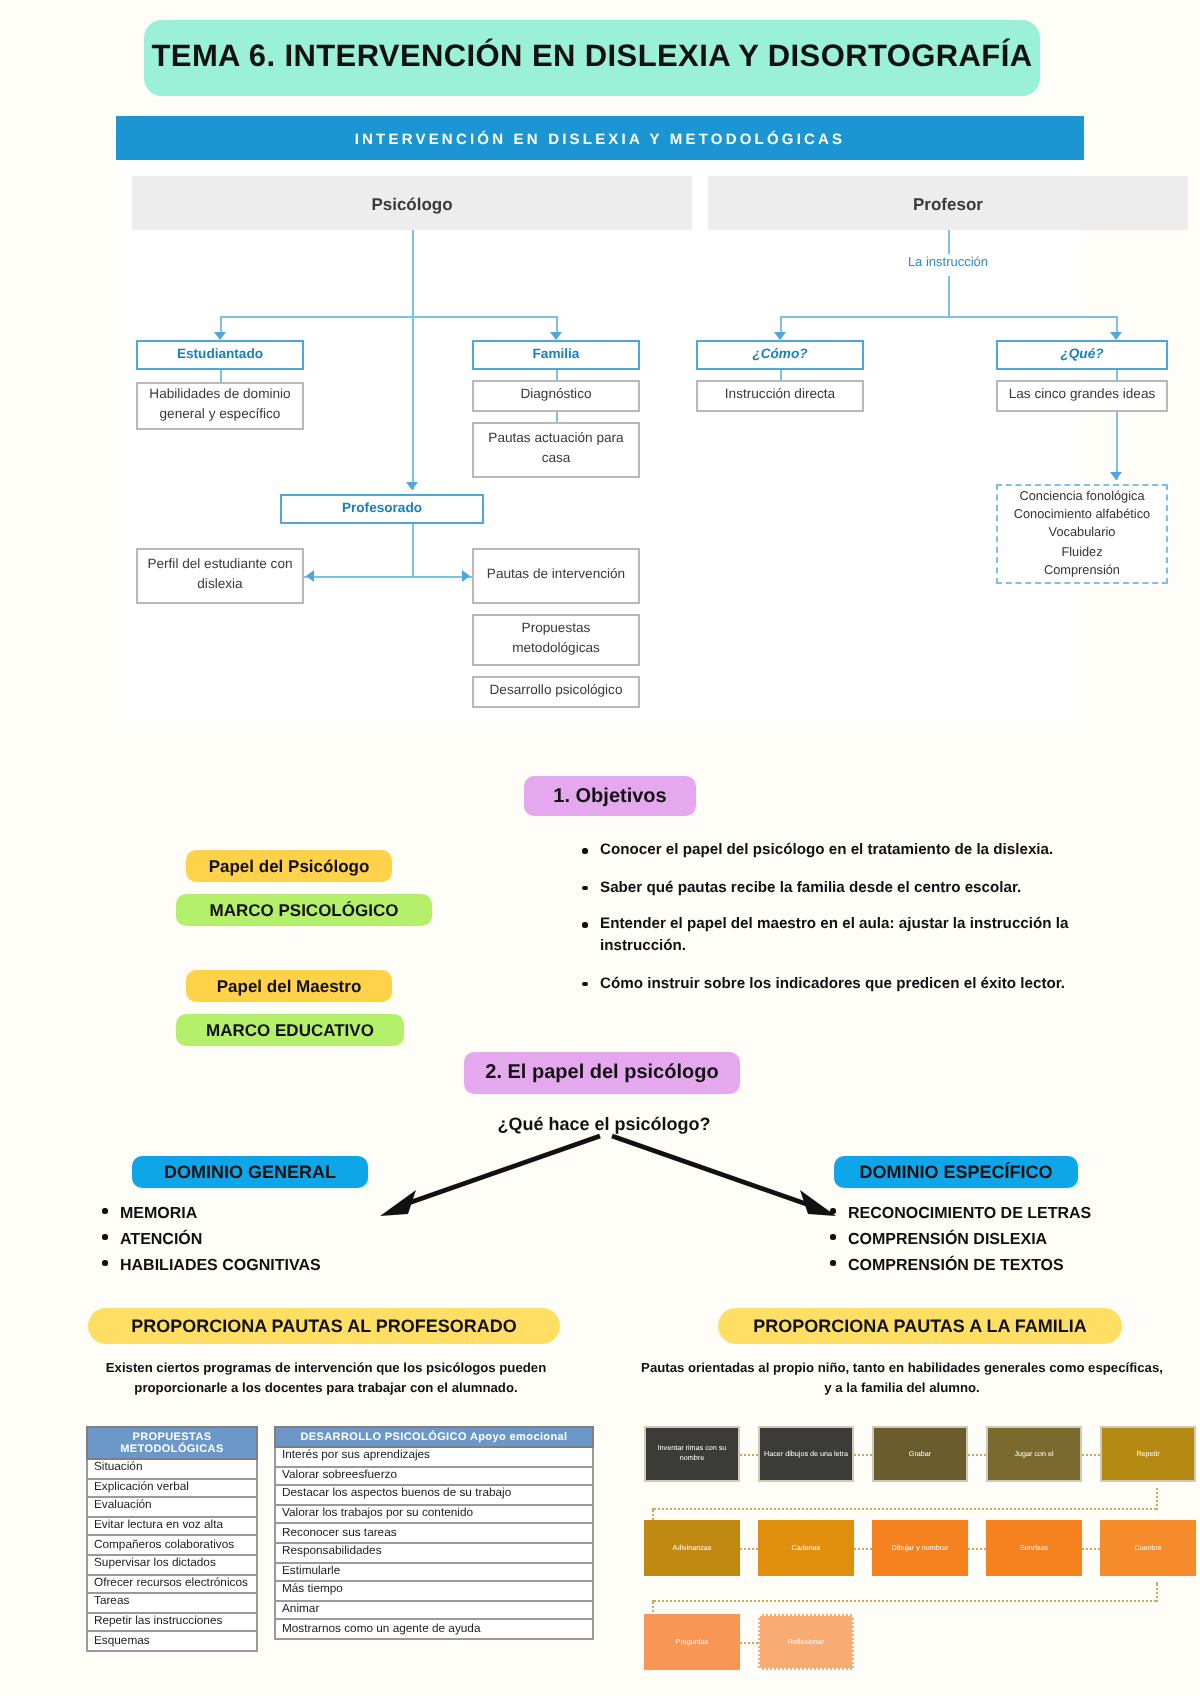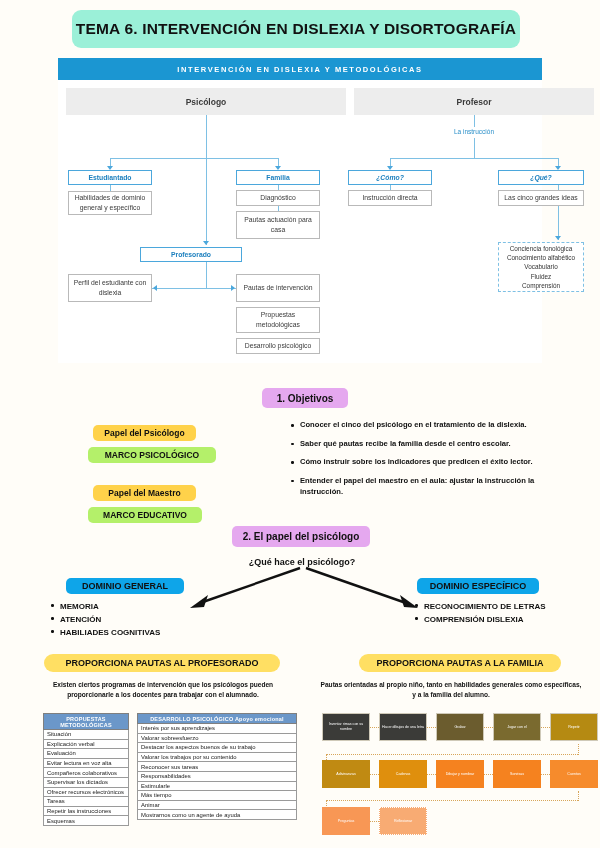--- a/index.html
+++ b/index.html
@@ -200,24 +200,24 @@
 Conocimiento alfabético
 Vocabulario
 Fluidez
 Comprensión</div>
 </div>
 
 <div class="pill pill-purple" style="left:262px; top:388px; width:86px; height:20px;">1. Objetivos</div>
 
 <div class="obj-list">
   <ul class="tightlist">
-    <li>Conocer el cinco del psicólogo en el tratamiento de la dislexia.</li>
+    <li>Conocer el papel del psicólogo en el tratamiento de la dislexia.</li>
     <li>Saber qué pautas recibe la familia desde el centro escolar.</li>
+    <li>Entender el papel del maestro en el aula: ajustar la instrucción la instrucción.</li>
     <li>Cómo instruir sobre los indicadores que predicen el éxito lector.</li>
-    <li>Entender el papel del maestro en el aula: ajustar la instrucción la instrucción.</li>
   </ul>
 </div>
 
 <div class="pill pill-yellow" style="left:93px; top:425px; width:103px; height:16px;">Papel del Psicólogo</div>
 <div class="pill pill-green" style="left:88px; top:447px; width:128px; height:16px;">MARCO PSICOLÓGICO</div>
 <div class="pill pill-yellow" style="left:93px; top:485px; width:103px; height:16px;">Papel del Maestro</div>
 <div class="pill pill-green" style="left:88px; top:507px; width:114px; height:16px;">MARCO EDUCATIVO</div>
 
 <div class="pill pill-purple" style="left:232px; top:526px; width:138px; height:21px;">2. El papel del psicólogo</div>
 <div class="q-sub" style="left:234px; top:557px; width:136px; text-align:center;">¿Qué hace el psicólogo?</div>
@@ -238,20 +238,21 @@
     <li>ATENCIÓN</li>
     <li>HABILIADES COGNITIVAS</li>
   </ul>
 </div>
 
 <div class="pill pill-pink" style="left:417px; top:578px; width:122px; height:16px;">DOMINIO ESPECÍFICO</div>
 <div class="dom-list" style="left:412px; top:600px; width:180px;">
   <ul class="tightlist">
     <li>RECONOCIMIENTO DE LETRAS</li>
     <li>COMPRENSIÓN DISLEXIA</li>
+    <li>COMPRENSIÓN DE TEXTOS</li>
   </ul>
 </div>
 
 <div class="pill pill-banner" style="left:44px; top:654px; width:236px; height:18px;">PROPORCIONA PAUTAS AL PROFESORADO</div>
 <div class="para" style="left:30px; top:680px; width:266px;">Existen ciertos programas de intervención que los psicólogos pueden proporcionarle a los docentes para trabajar con el alumnado.</div>
 
 <table class="mini" style="left:43px; top:713px; width:86px;">
   <thead>
       <tr>
         <th>PROPUESTAS METODOLÓGICAS</th>

